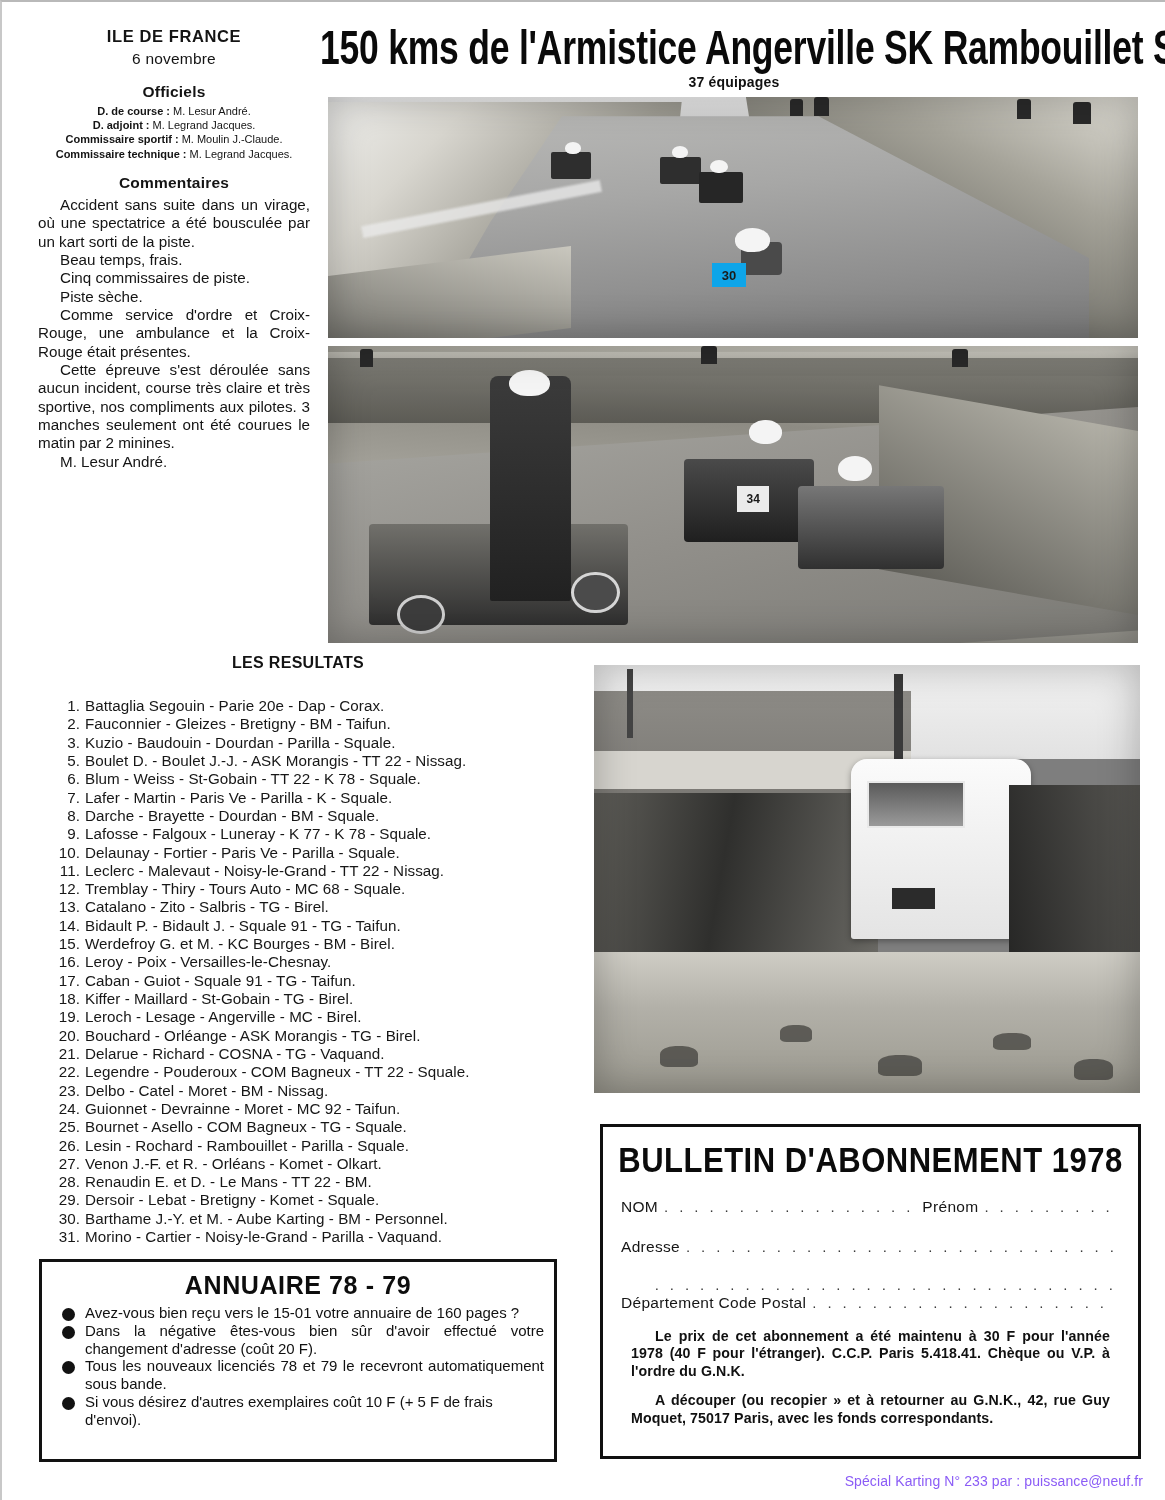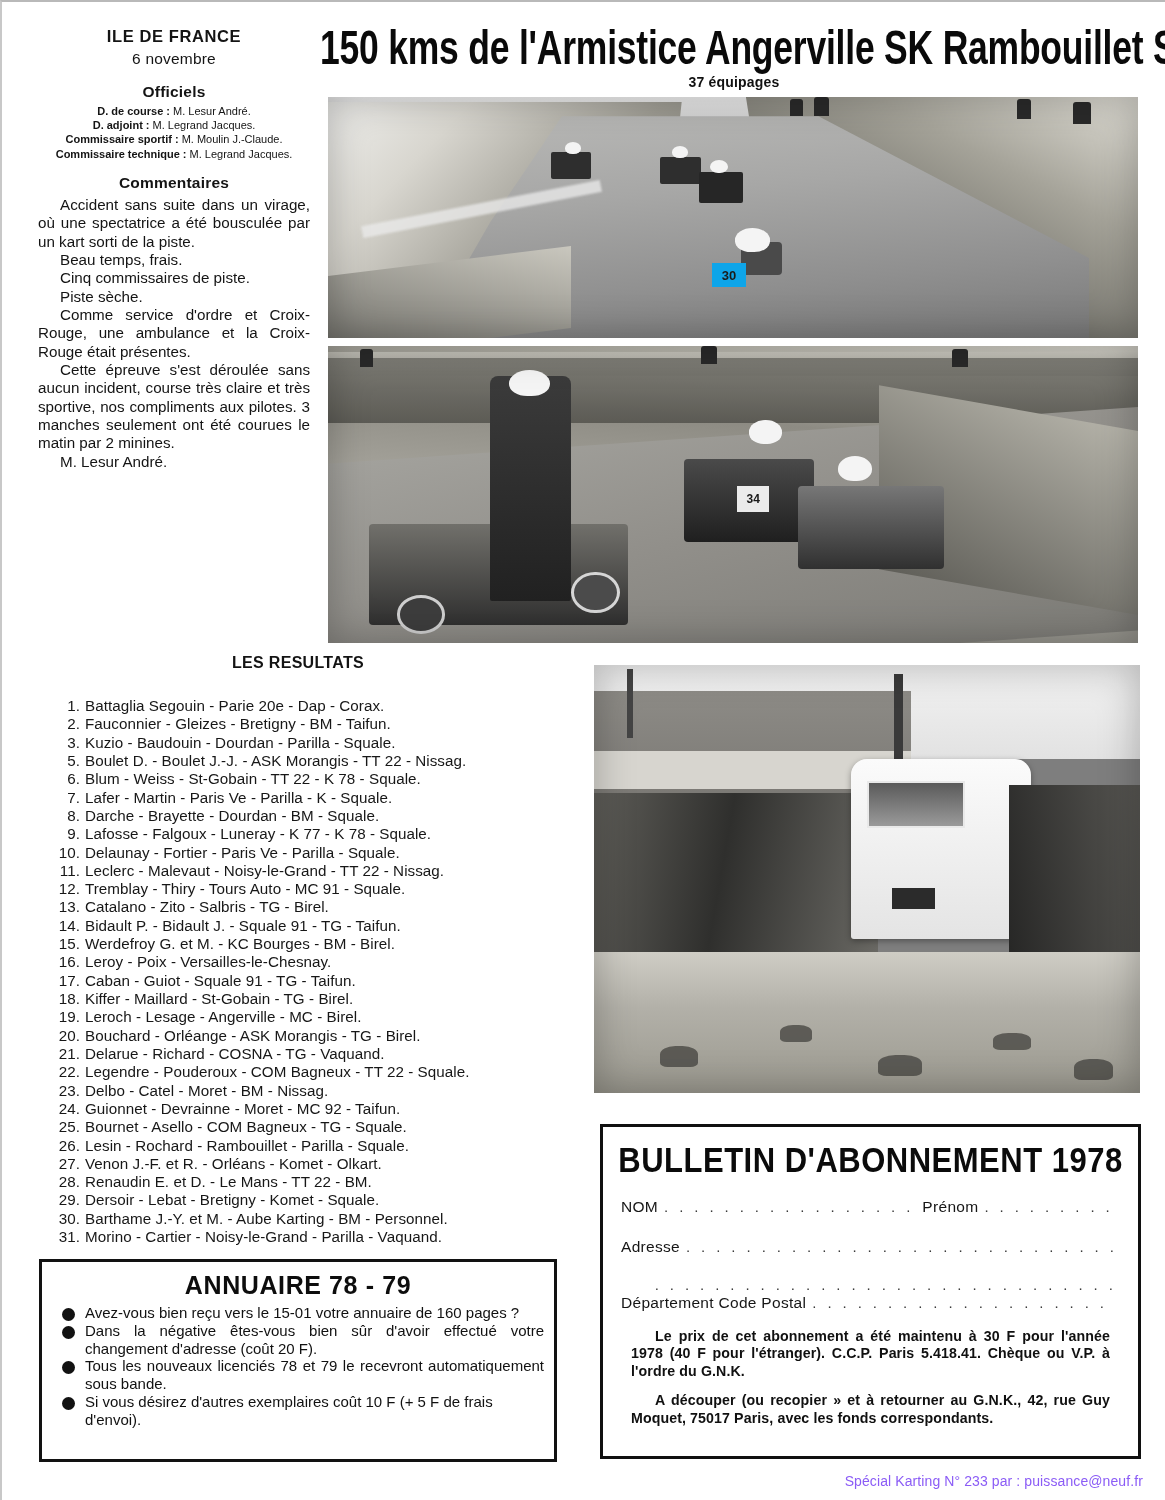--- a/index.html
+++ b/index.html
@@ -366,21 +366,21 @@
     <li><span class="rk">1.</span><span>Battaglia Segouin - Parie 20e - Dap - Corax.</span></li>
     <li><span class="rk">2.</span><span>Fauconnier - Gleizes - Bretigny - BM - Taifun.</span></li>
     <li><span class="rk">3.</span><span>Kuzio - Baudouin - Dourdan - Parilla - Squale.</span></li>
     <li><span class="rk">5.</span><span>Boulet D. - Boulet J.-J. - ASK Morangis - TT 22 - Nissag.</span></li>
     <li><span class="rk">6.</span><span>Blum - Weiss - St-Gobain - TT 22 - K 78 - Squale.</span></li>
     <li><span class="rk">7.</span><span>Lafer - Martin - Paris Ve - Parilla - K - Squale.</span></li>
     <li><span class="rk">8.</span><span>Darche - Brayette - Dourdan - BM - Squale.</span></li>
     <li><span class="rk">9.</span><span>Lafosse - Falgoux - Luneray - K 77 - K 78 - Squale.</span></li>
     <li><span class="rk">10.</span><span>Delaunay - Fortier - Paris Ve - Parilla - Squale.</span></li>
     <li><span class="rk">11.</span><span>Leclerc - Malevaut - Noisy-le-Grand - TT 22 - Nissag.</span></li>
-    <li><span class="rk">12.</span><span>Tremblay - Thiry - Tours Auto - MC 91 - Squale.</span></li>
+    <li><span class="rk">12.</span><span>Tremblay - Thiry - Tours Auto - MC 68 - Squale.</span></li>
     <li><span class="rk">13.</span><span>Catalano - Zito - Salbris - TG - Birel.</span></li>
     <li><span class="rk">14.</span><span>Bidault P. - Bidault J. - Squale 91 - TG - Taifun.</span></li>
     <li><span class="rk">15.</span><span>Werdefroy G. et M. - KC Bourges - BM - Birel.</span></li>
     <li><span class="rk">16.</span><span>Leroy - Poix - Versailles-le-Chesnay.</span></li>
     <li><span class="rk">17.</span><span>Caban - Guiot - Squale 91 - TG - Taifun.</span></li>
     <li><span class="rk">18.</span><span>Kiffer - Maillard - St-Gobain - TG - Birel.</span></li>
     <li><span class="rk">19.</span><span>Leroch - Lesage - Angerville - MC - Birel.</span></li>
     <li><span class="rk">20.</span><span>Bouchard - Orléange - ASK Morangis - TG - Birel.</span></li>
     <li><span class="rk">21.</span><span>Delarue - Richard - COSNA - TG - Vaquand.</span></li>
     <li><span class="rk">22.</span><span>Legendre - Pouderoux - COM Bagneux - TT 22 - Squale.</span></li>

